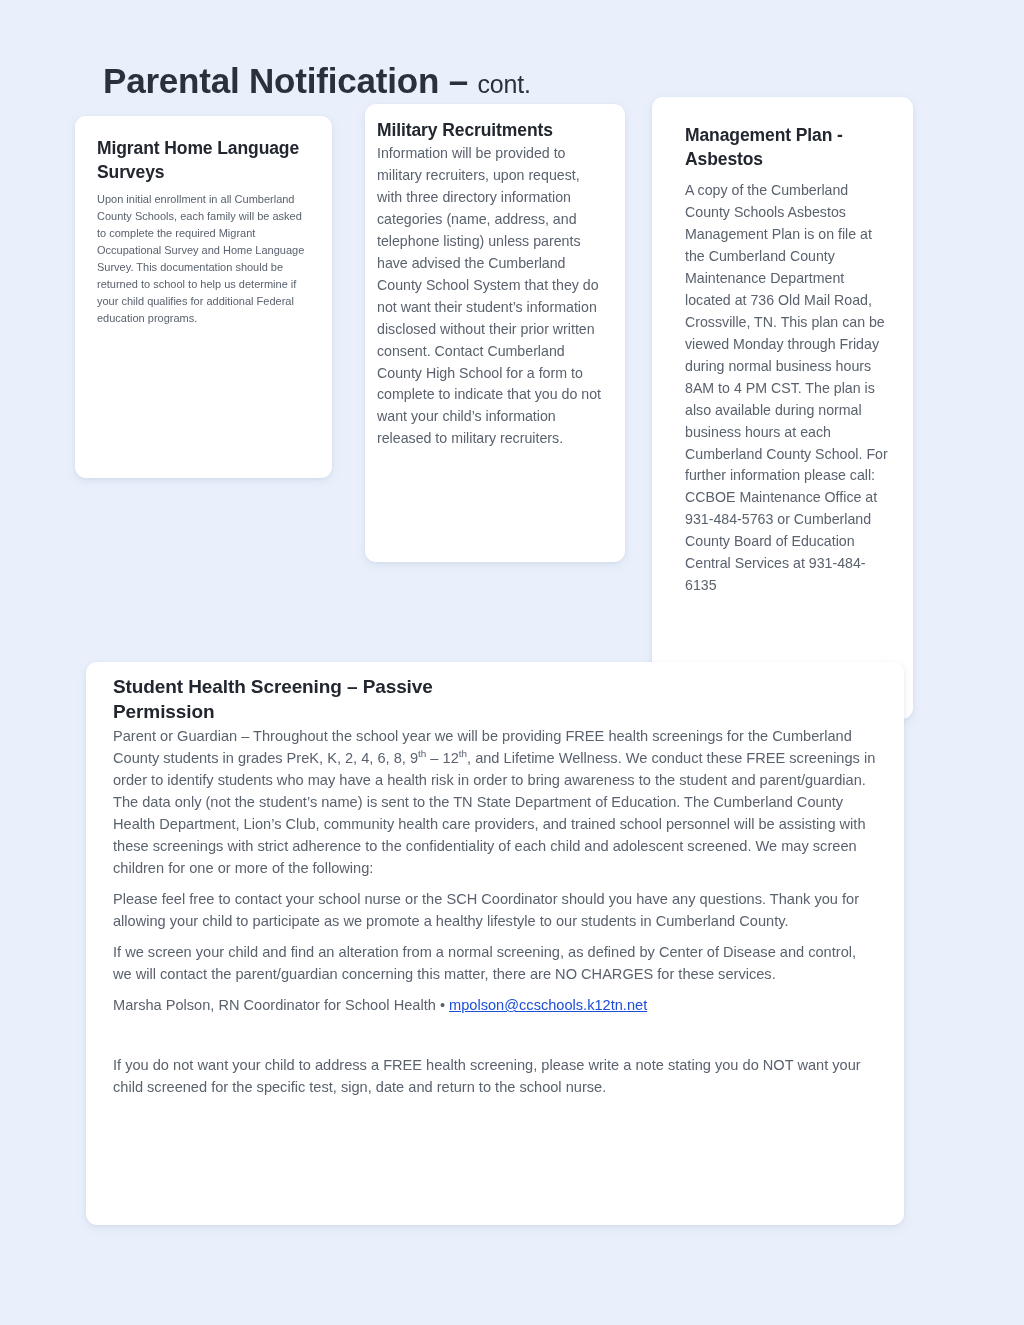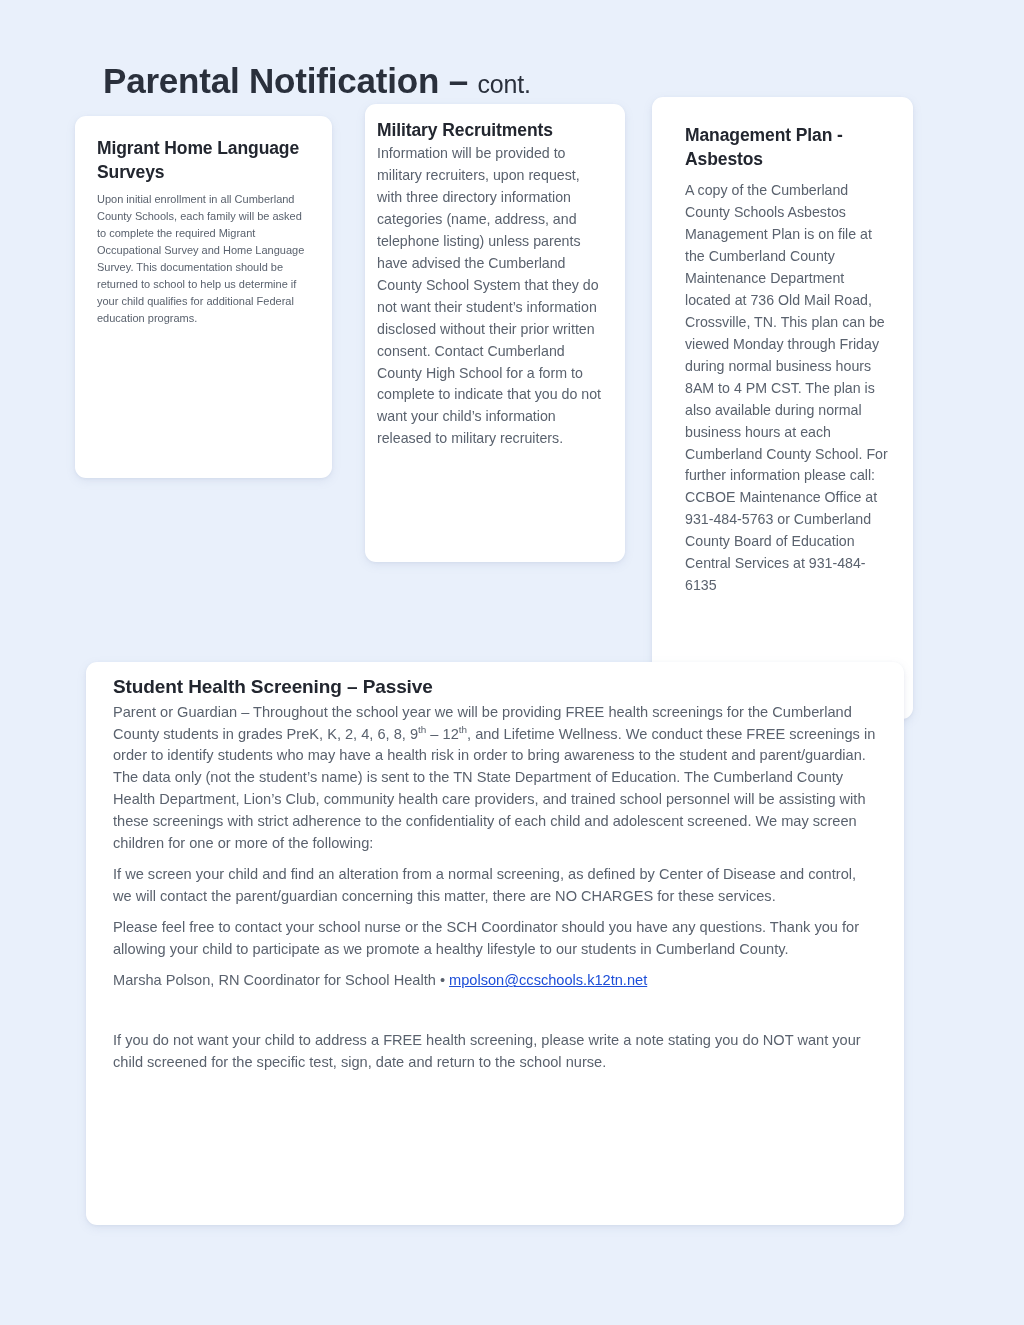--- a/index.html
+++ b/index.html
@@ -137,27 +137,28 @@
   </div>
 
   <div class="card" id="card-asbestos">
     <h2 class="card-title">Management Plan - Asbestos</h2>
     <p class="card-body">A copy of the Cumberland County Schools Asbestos Management Plan is on file at the Cumberland County Maintenance Department located at 736 Old Mail Road, Crossville, TN. This plan can be viewed Monday through Friday during normal business hours 8AM to 4 PM CST. The plan is also available during normal business hours at each Cumberland County School. For further information please call: CCBOE Maintenance Office at 931-484-5763 or Cumberland County Board of Education Central Services at 931-484-6135</p>
   </div>
 
   <div class="card" id="card-screening">
     <h2 class="big-title">
       <span>Student Health Screening – Passive</span>
+      <span class="line2">Permission</span>
     </h2>
 
     <p class="big-p"><span>Parent or Guardian – Throughout the school year we will be providing FREE health screenings for the Cumberland County students in grades PreK, K, 2, 4, 6, 8, 9</span><sup>th</sup><span> – 12</span><sup>th</sup><span>, and Lifetime Wellness. We conduct these FREE screenings in order to identify students who may have a health risk in order to bring awareness to the student and parent/guardian. The data only (not the student’s name) is sent to the TN State Department of Education. The Cumberland County Health Department, Lion’s Club, community health care providers, and trained school personnel will be assisting with these screenings with strict adherence to the confidentiality of each child and adolescent screened. We may screen children for one or more of the following:</span></p>
 
 
+    <p class="big-p tight">Please feel free to contact your school nurse or the SCH Coordinator should you have any questions. Thank you for allowing your child to participate as we promote a healthy lifestyle to our students in Cumberland County.</p>
+
     <p class="big-p">If we screen your child and find an alteration from a normal screening, as defined by Center of Disease and control, we will contact the parent/guardian concerning this matter, there are NO CHARGES for these services.</p>
-
-    <p class="big-p tight">Please feel free to contact your school nurse or the SCH Coordinator should you have any questions. Thank you for allowing your child to participate as we promote a healthy lifestyle to our students in Cumberland County.</p>
 
     <p class="big-p"><span>Marsha Polson, RN Coordinator for School Health • </span><a class="email-link" href="#">mpolson@ccschools.k12tn.net</a></p>
 
     <p class="big-p spaced">If you do not want your child to address a FREE health screening, please write a note stating you do NOT want your child screened for the specific test, sign, date and return to the school nurse.</p>
   </div>
 
 </div>
 
 </body></html>

